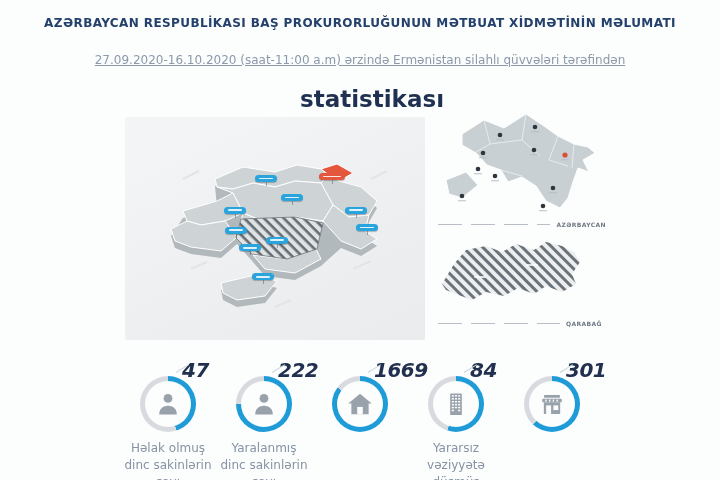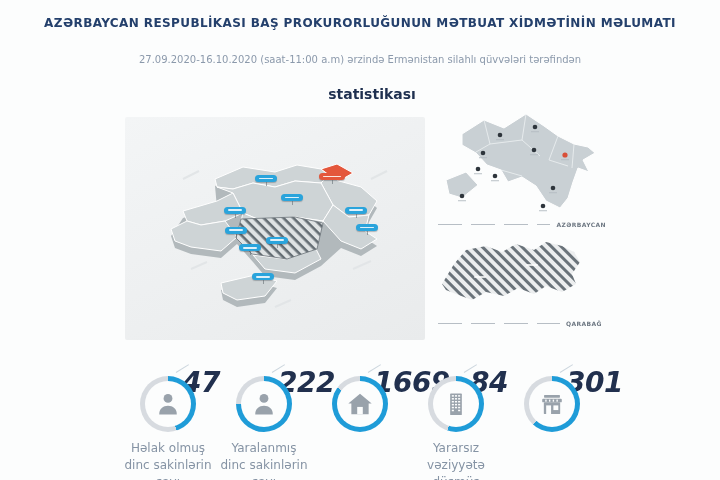--- a/index.html
+++ b/index.html
@@ -3,23 +3,23 @@
 <meta charset="utf-8">
 <style>
   html,body{margin:0;padding:0;}
   body{width:720px;height:480px;background:#fcfdfd;font-family:"DejaVu Sans","Liberation Sans",sans-serif;overflow:hidden;}
   .canvas{position:relative;width:720px;height:480px;}
 
   
   .title{position:absolute;top:16px;left:0;right:0;text-align:center;
          font-size:12px;font-weight:700;letter-spacing:.4px;color:#24406c;}
   .subtitle{position:absolute;top:52px;left:0;right:0;text-align:center;
-            font-size:10px;line-height:16px;color:#8b99ab;}
+            font-size:12px;line-height:16px;color:#8b99ab;text-decoration:underline;}
   .subtitle-em{position:absolute;top:86px;left:0;right:0;text-align:center;
-               font-size:14px;font-weight:800;color:#1f3050;padding-left:24px;}
+               font-size:23px;font-weight:800;color:#1f3050;padding-left:24px;}
 
   
   .map-panel{position:absolute;left:125px;top:117px;width:300px;height:223px;
              background:linear-gradient(155deg,#f3f5f6 0%,#ecef f0 60%,#e9ebec 100%);
              background:linear-gradient(155deg,#f3f5f6,#e9ebec);border-radius:2px;}
   .pin{position:absolute;width:22px;height:7px;margin:-3px 0 0 -11px;border-radius:3.5px;
        box-shadow:0 1px 1px rgba(40,50,60,.3);}
   .pin::before{content:"";position:absolute;left:4px;right:4px;top:2.6px;height:1.5px;
        background:rgba(255,255,255,.85);border-radius:1px;}
   .pin::after{content:"";position:absolute;left:50%;top:7px;width:1px;height:4px;
@@ -33,22 +33,22 @@
   .legend{position:absolute;display:flex;align-items:center;width:168px;}
   .legend.top{left:438px;top:221px;}
   .legend.bottom{left:438px;top:320px;}
   .legend-line{display:inline-block;width:122px;height:1px;
       background:repeating-linear-gradient(90deg,#b7bec5 0 24px,transparent 24px 33px);}
   .legend-label{margin-left:6px;font-size:6px;font-weight:700;letter-spacing:.4px;color:#6e7883;}
 
   
   .stats{position:absolute;left:0;right:0;top:350px;display:flex;justify-content:center;gap:6px;}
   .stat{position:relative;width:90px;}
-  .stat-num{position:absolute;top:16px;left:calc(50% + 14px);white-space:nowrap;
-            font-size:28px;font-weight:800;font-style:italic;color:#21304e;letter-spacing:-.5px;}
+  .stat-num{position:absolute;top:8px;left:calc(50% + 14px);white-space:nowrap;
+            font-size:20px;font-weight:800;font-style:italic;color:#21304e;letter-spacing:-.5px;}
   .stat-callout{position:absolute;top:22px;left:calc(50% + 8px);width:15px;height:1px;
             background:#ccd6de;transform:rotate(-32deg);transform-origin:left center;}
   .ring{width:56px;height:56px;border-radius:50%;margin:26px auto 0;position:relative;
         display:flex;align-items:center;justify-content:center;
         background:conic-gradient(#1f9cd8 0 50%,#d7dbe0 50% 100%);}
   .ring::before{content:"";position:absolute;inset:5px;background:#fcfdfd;border-radius:50%;}
   .ring svg{position:relative;}
   .stat-label{margin-top:8px;text-align:center;font-size:12px;line-height:1.4;color:#8593a4;}
 </style>
 </head>

